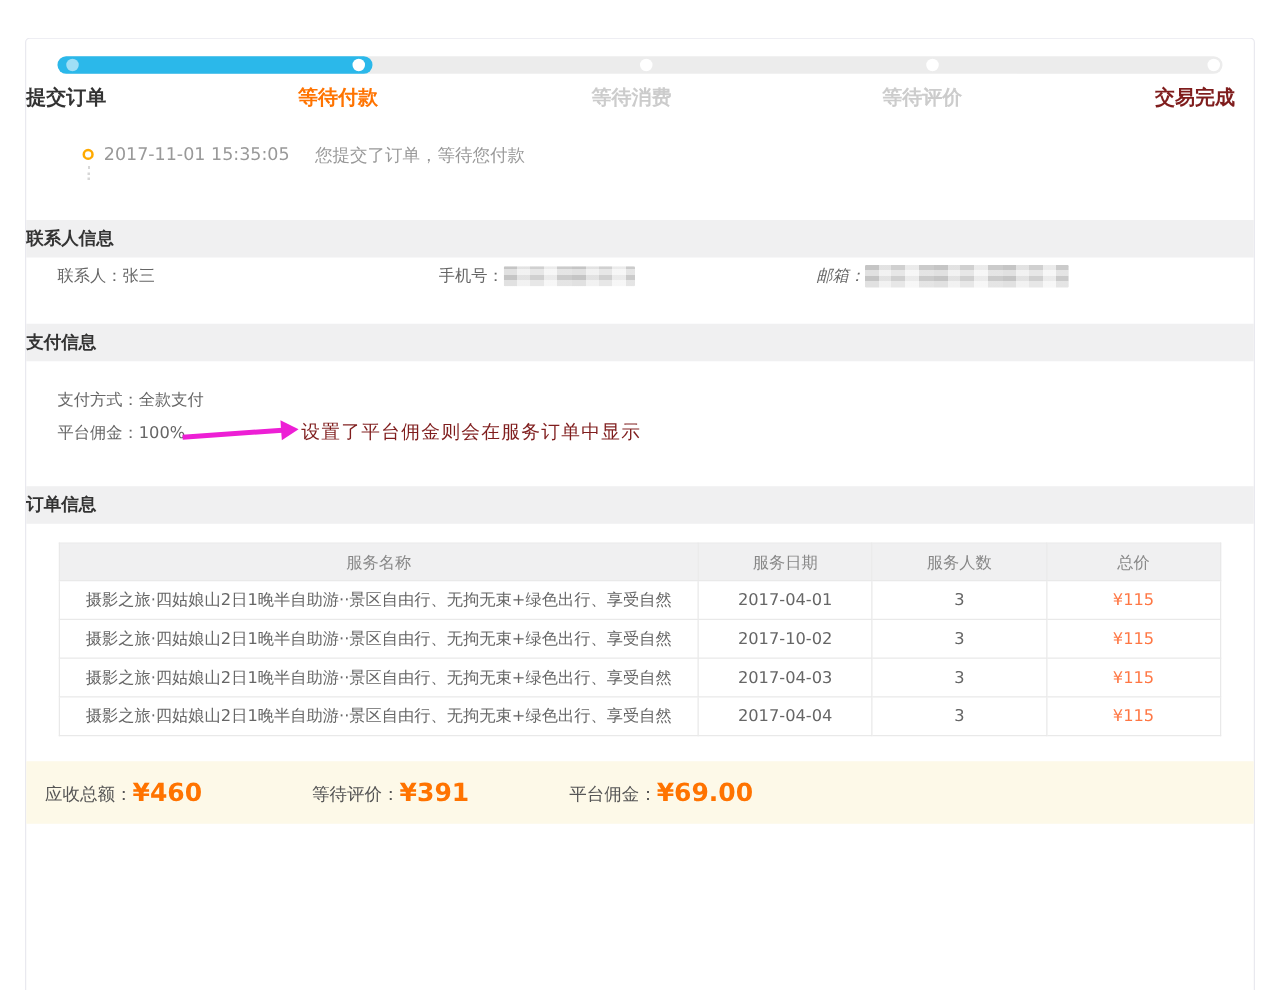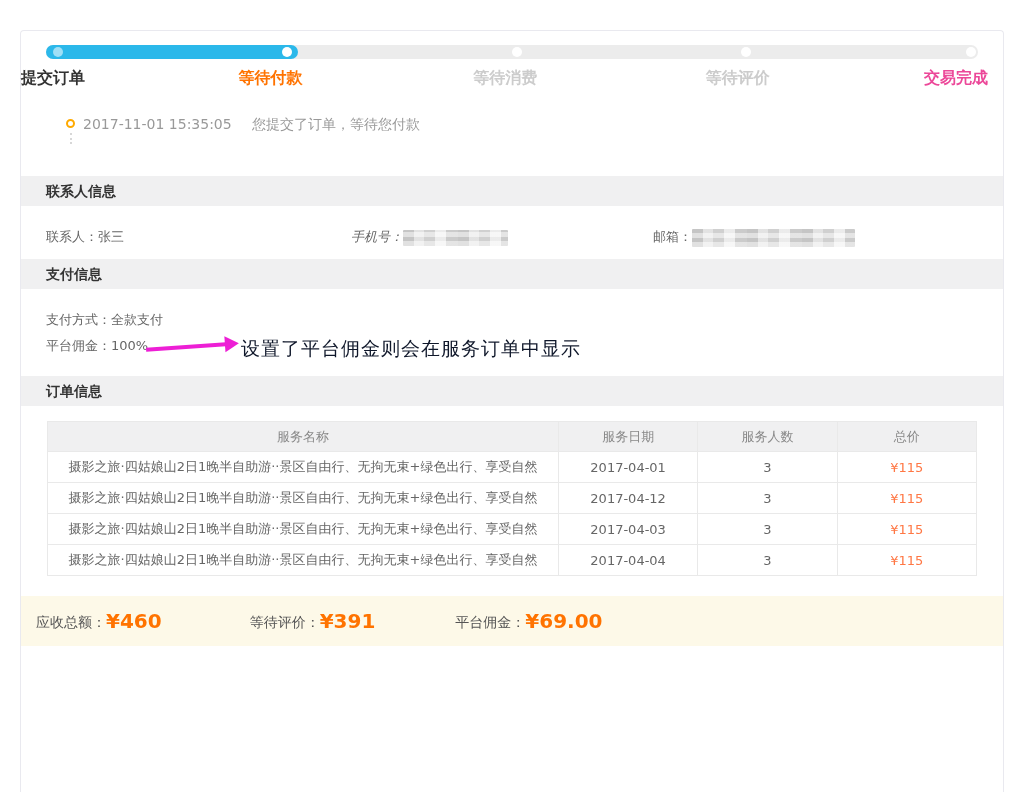--- a/index.html
+++ b/index.html
@@ -36,73 +36,73 @@
   .step-dot.d3 { left:50.5%; }
   .step-dot.d4 { left:75.1%; }
   .step-dot.d5 { left:99.2%; }
 
   .step-labels { position:relative; height:22px; margin-top:9px; font-size:16px; font-weight:bold; }
   .step-label { position:absolute; top:0; white-space:nowrap; }
   .step-label.s1 { left:0; color:#333; }
   .step-label.s2 { left:25.4%; transform:translateX(-50%); color:#ff7300;text-align:center; }
   .step-label.s3 { left:49.3%; transform:translateX(-50%); color:#ccc; }
   .step-label.s4 { left:73.0%; transform:translateX(-50%); color:#ccc; }
-  .step-label.s5 { right:15px; color:#ec4899; }
+  .step-label.s5 { right:15px; color:#7f1d1d; }
 
   
   .timeline { margin:26px 0 0 45px; position:relative; height:32px; }
   .timeline-dot {
     position:absolute; left:0; top:3px; width:9px; height:9px;
     border:2px solid #ffaa00; border-radius:50%; background:#fff;
   }
   .timeline-dotline {
     position:absolute; left:4px; top:17px; height:11px;
     border-left:2px dotted #d7d7d7;
   }
   .timeline-time { position:absolute; left:17px; top:0; color:#999; font-size:14px; }
   .timeline-text { position:absolute; left:186px; top:0; color:#999; font-size:14px; }
 
   
   .section-header {
     height:30px; line-height:30px; background:#f0f0f1;
-    padding-left:25px; font-size:14px; font-weight:bold; color:#333;
+    font-size:14px; font-weight:bold; color:#333;
   }
   .mt-contact { margin-top:28px; }
 
   
   .contact-body { position:relative; height:53px; }
-  .contact-item { position:absolute; top:22px; font-size:13px; color:#666; white-space:nowrap; }
+  .contact-item { position:absolute; top:6px; font-size:13px; color:#666; white-space:nowrap; }
   .ci-1 { left:25px; }
-  .ci-2 { left:330px;font-style:italic; }
-  .ci-3 { left:632px; }
+  .ci-2 { left:330px; }
+  .ci-3 { left:632px;font-style:italic; }
   .mosaic {
     display:inline-block; vertical-align:middle; height:16px; border-radius:1px;
     background:
       repeating-linear-gradient(0deg, rgba(255,255,255,0.45) 0 5px, rgba(0,0,0,0.02) 5px 9px),
       repeating-linear-gradient(90deg, #c9c9c9 0 11px, #e7e7e7 11px 21px, #d4d4d4 21px 32px, #f0f0f0 32px 43px, #cfcfcf 43px 55px);
   }
   .mosaic-phone { width:105px; }
   .mosaic-email { width:163px; height:18px; }
 
   
-  .payment-body { position:relative; height:87px; }
+  .payment-body { position:relative; height:100px; }
   .pay-row1 { position:absolute; left:25px; top:22px; font-size:13px; color:#666; }
   .pay-row2 { position:absolute; left:25px; top:48px; font-size:13px; color:#666; }
   .anno-arrow {
     position:absolute; left:125px; top:56px; width:80px; height:4px;
     background:#ed1fd5; transform:rotate(-4deg);
   }
   .anno-arrow::after {
     content:""; position:absolute; right:-13px; top:-6px;
     border-left:14px solid #ed1fd5;
     border-top:8px solid transparent; border-bottom:8px solid transparent;
   }
   .anno-text {
     position:absolute; left:220px; top:47px;
-    color:#0f172a; font-size:19px; letter-spacing:1px; white-space:nowrap;
+    color:#7f1d1d; font-size:15px; letter-spacing:1px; white-space:nowrap;
   }
 
   
   .order-table {
     width:930px; margin:15px auto 0 auto;
     border-collapse:collapse; font-size:13px; color:#666;
   }
   .order-table th {
     background:#f0f0f1; color:#888; font-weight:normal;
     height:30px; border:1px solid #e9e9e9; text-align:center;
@@ -196,21 +196,21 @@
     </thead>
     <tbody>
       <tr>
         <td>摄影之旅·四姑娘山2日1晚半自助游··景区自由行、无拘无束+绿色出行、享受自然</td>
         <td>2017-04-01</td>
         <td>3</td>
         <td class="price">¥115</td>
       </tr>
       <tr>
         <td>摄影之旅·四姑娘山2日1晚半自助游··景区自由行、无拘无束+绿色出行、享受自然</td>
-        <td>2017-04-12</td>
+        <td>2017-10-02</td>
         <td>3</td>
         <td class="price">¥115</td>
       </tr>
       <tr>
         <td>摄影之旅·四姑娘山2日1晚半自助游··景区自由行、无拘无束+绿色出行、享受自然</td>
         <td>2017-04-03</td>
         <td>3</td>
         <td class="price">¥115</td>
       </tr>
       <tr>

